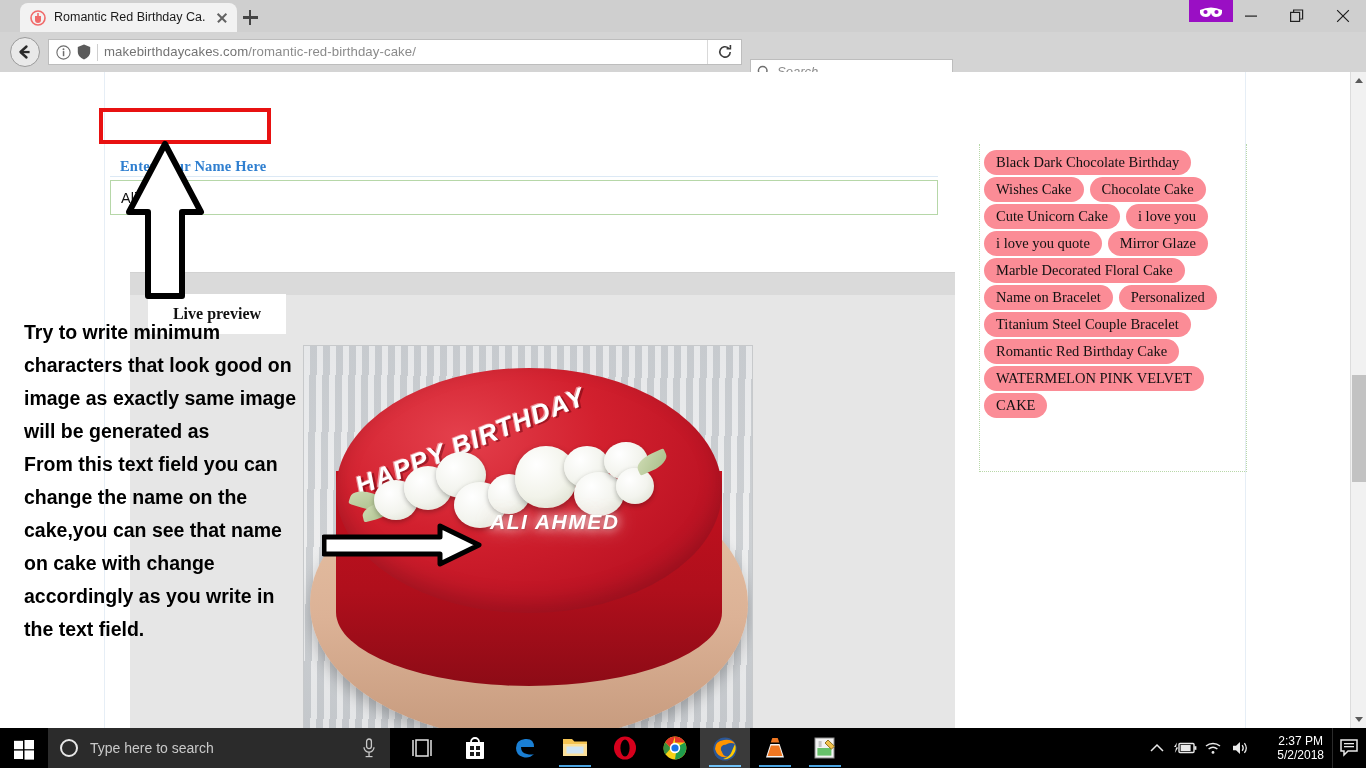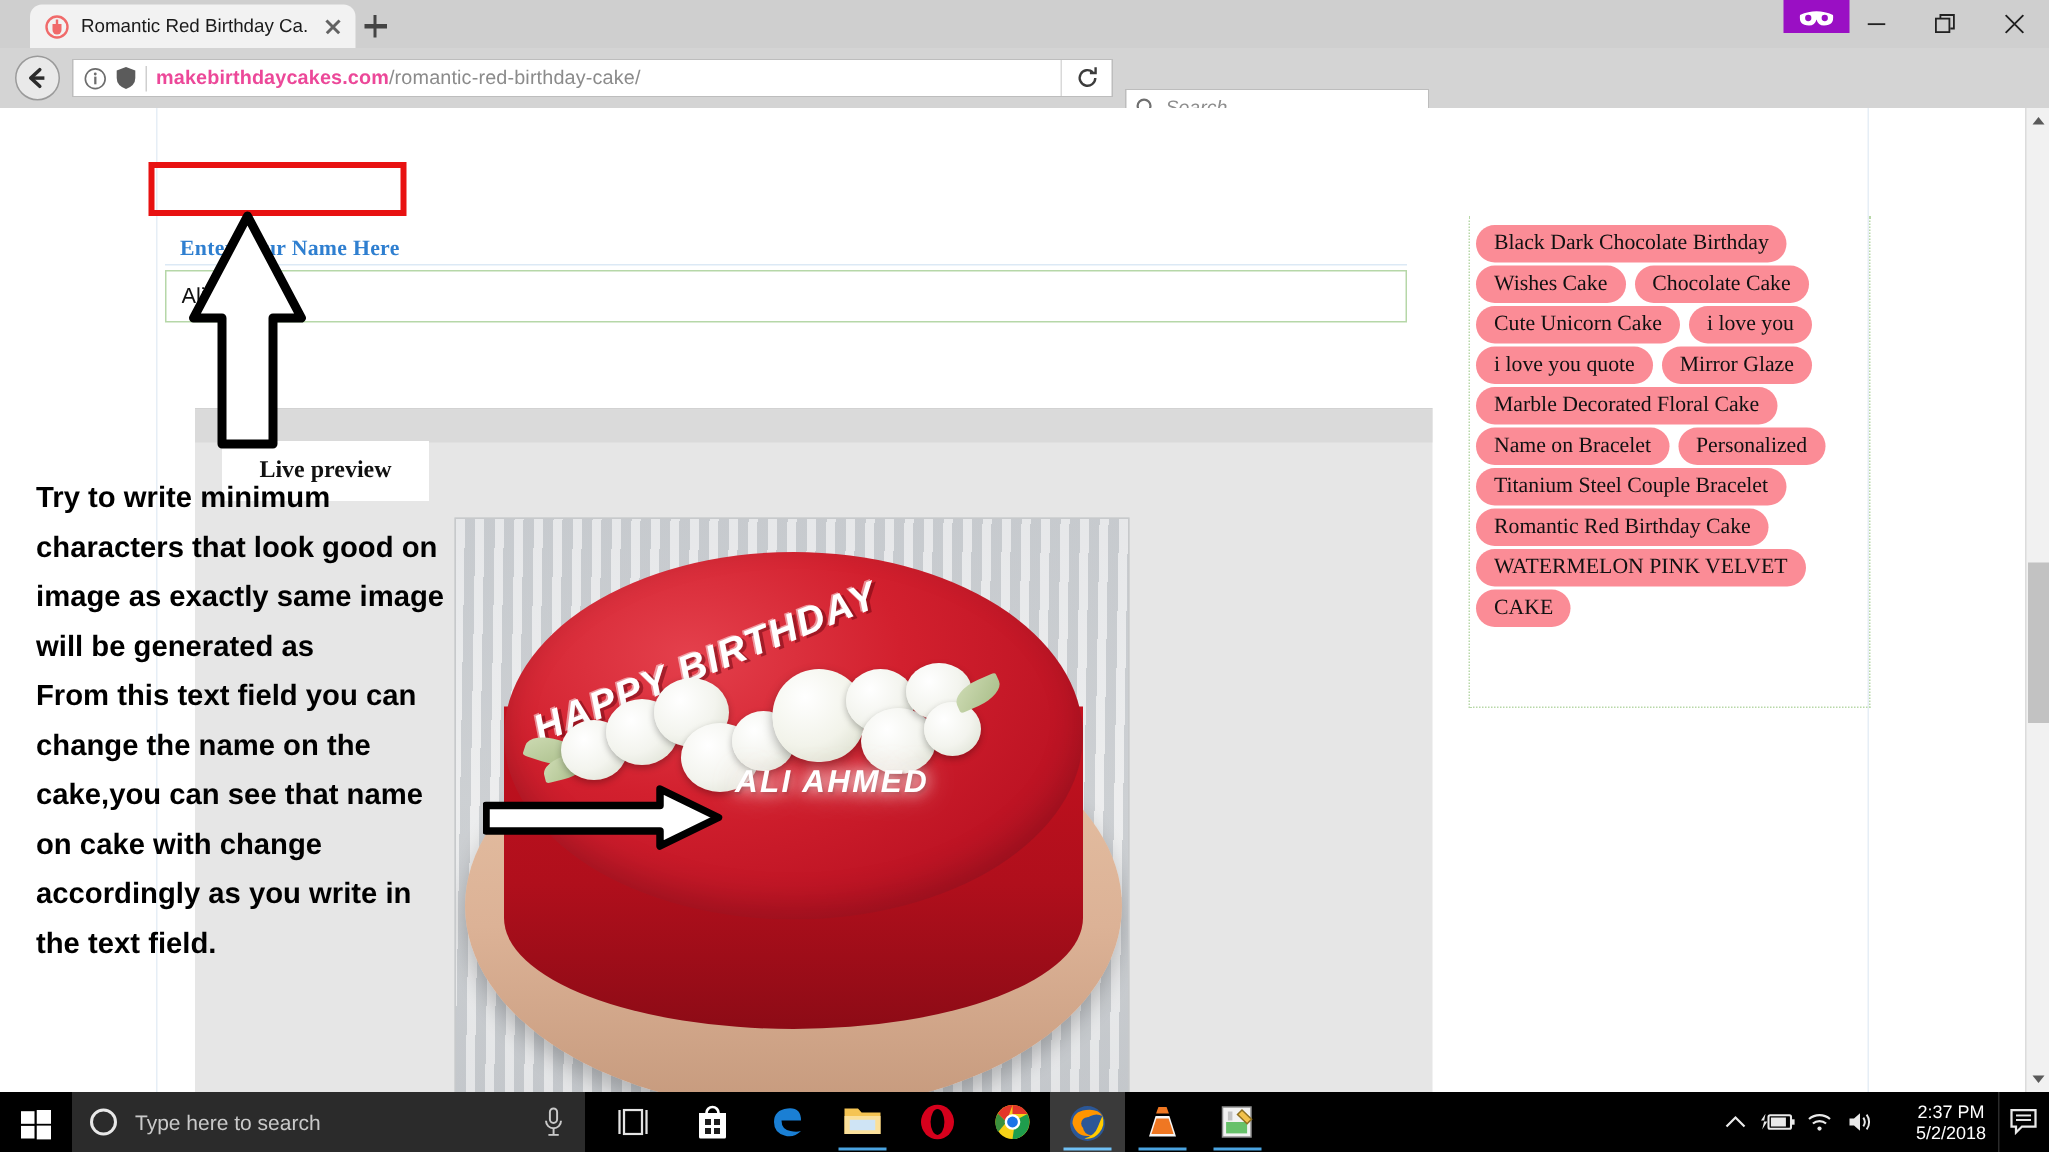--- a/index.html
+++ b/index.html
@@ -67,21 +67,21 @@
     position:absolute; left:48px; top:7px; width:694px; height:26px;
     background:#fff; border:1px solid #bdbdbd; display:flex; align-items:center;
   }
   .info-ico { width:22px; height:24px; position:relative; flex:0 0 22px; margin-left:4px;}
   .shield-ico { width:20px; height:24px; position:relative; flex:0 0 20px; }
   .url-sep { width:1px; height:17px; background:#cfcfcf; flex:0 0 1px; margin:0 6px 0 2px;}
   .url-text {
     flex:1 1 auto; font-size:13.2px; line-height:24px; white-space:nowrap; overflow:hidden;
     color:#8b8b8b; letter-spacing:.1px;
   }
-  .url-text b { color:#ec4899; font-weight:700; }
+  .url-text b { color:#737373; font-weight:400; }
   .reloadbtn { flex:0 0 34px; width:34px; height:24px; position:relative; border-left:1px solid #d9d9d9;}
   .reloadbtn svg { position:absolute; left:9px; top:4px; }
 
   .searchbar {
     position:absolute; left:750px; top:7px; width:203px; height:26px;
     background:#fff; border:1px solid #bdbdbd; display:flex; align-items:center;margin-top:20px;
   }
   .searchbar .s-ico { flex:0 0 26px; height:24px; position:relative; }
   .searchbar .s-ico svg { position:absolute; left:6px; top:5px; }
   .search-ph { font-size:13px; color:#8d8d8d; font-style:italic; line-height:24px;}

